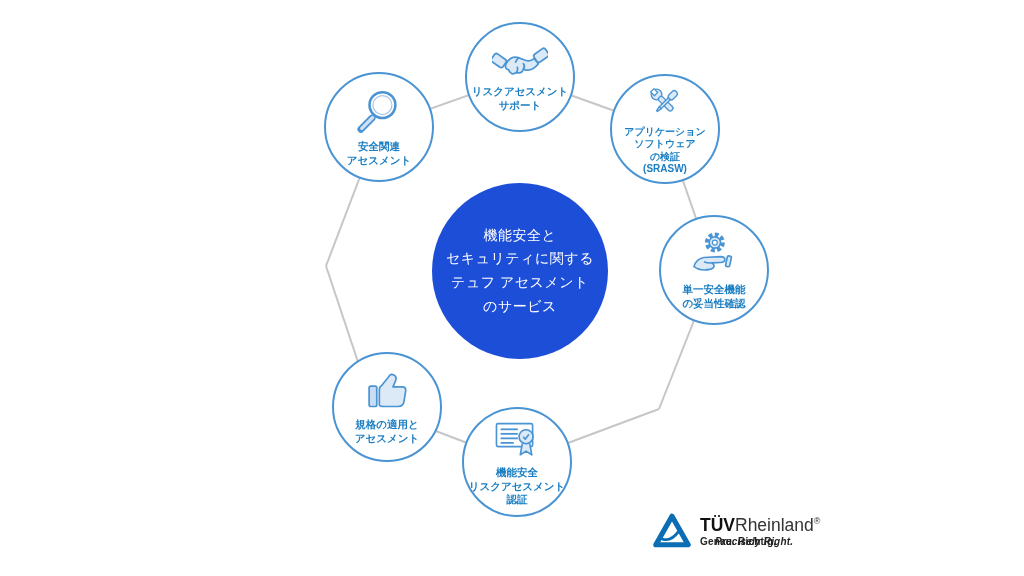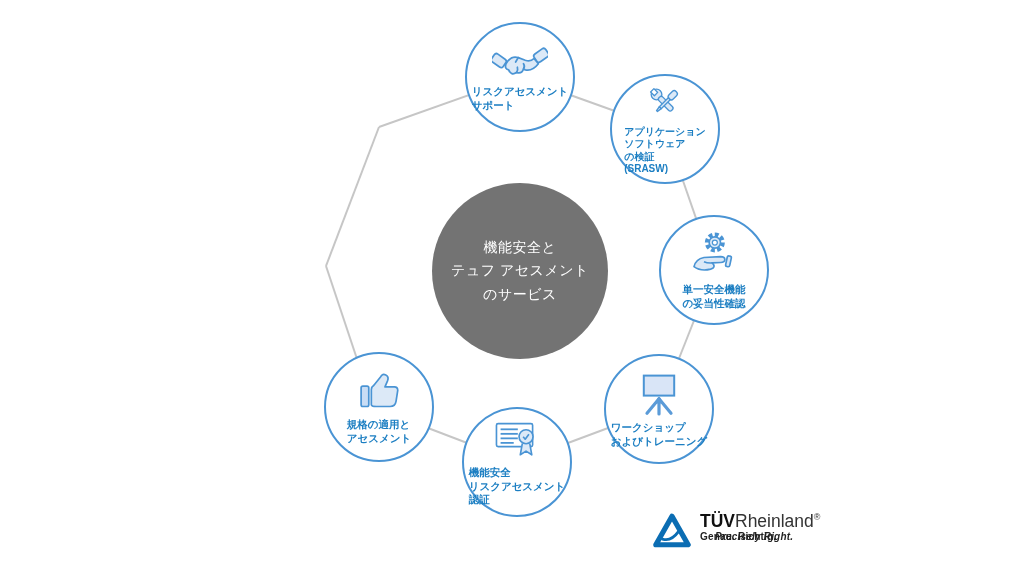--- a/index.html
+++ b/index.html
@@ -1,37 +1,37 @@
 <!DOCTYPE html>
 <html><head>
 <meta charset="utf-8">
 <style>
   html,body{margin:0;padding:0;background:#fff;}
   .canvas{position:relative;width:1024px;height:576px;background:#fff;overflow:hidden;
           font-family:"Liberation Sans",sans-serif;}
   .connectors{position:absolute;left:0;top:0;z-index:0;}
   .center-circle{position:absolute;left:432px;top:183px;width:176px;height:176px;border-radius:50%;
-          background:#737373;z-index:1;display:flex;flex-direction:column;align-items:center;justify-content:center;
+          background:#1d4ed8;z-index:1;display:flex;flex-direction:column;align-items:center;justify-content:center;
           color:#fff;font-size:14px;line-height:1.68;letter-spacing:.5px;text-align:center;}
   .node{position:absolute;width:110px;height:110px;border-radius:50%;background:#fff;
           border:2px solid #4a94d4;box-sizing:border-box;z-index:2;
           display:flex;flex-direction:column;align-items:center;justify-content:center;}
   .node .icon{display:block;margin-bottom:3px;}
   .node .icon svg{display:block;}
-  .label{font-weight:bold;font-size:10.5px;line-height:1.3;color:#1b7ec2;text-align:left;}
+  .label{font-weight:bold;font-size:10.5px;line-height:1.3;color:#1b7ec2;text-align:center;}
   .lines-4 .label{font-size:10px;line-height:1.25;}
   .n0{left:465px;top:22px}
   .n1{left:610px;top:74px}
   .n2{left:659px;top:215px}
   .n3{left:604px;top:354px}
   .n4{left:462px;top:407px}
-  .n5{left:324px;top:352px}
+  .n5{left:332px;top:352px}
   .n6{left:271px;top:211px}
   .n7{left:324px;top:72px}
-  .logo{position:absolute;left:653px;top:512px;display:flex;align-items:flex-start;gap:9px;z-index:3;}
+  .logo{position:absolute;left:653px;top:512px;display:flex;align-items:center;gap:9px;z-index:3;}
   .logo-text{display:flex;flex-direction:column;}
   .brand{font-size:17.5px;color:#333;line-height:1.1;white-space:nowrap;}
   .brand .b{font-weight:bold;color:#101010;}
   .brand sup{font-size:9px;color:#333;}
   .tagline{position:relative;height:13px;margin-top:0;}
   .tagline span{position:absolute;left:0;top:0;font-size:10px;font-weight:600;color:#222;white-space:nowrap;letter-spacing:.2px;}
   .tagline .t2{left:15px;font-style:italic;}
 </style>
 </head>
 <body>
@@ -46,20 +46,21 @@
       <line x1="659" y1="409" x2="517" y2="462"></line>
       <line x1="517" y1="462" x2="373" y2="407"></line>
       <line x1="373" y1="407" x2="326" y2="266"></line>
       <line x1="326" y1="266" x2="379" y2="127"></line>
       <line x1="379" y1="127" x2="520" y2="77"></line>
     </g>
   </svg>
 
   <div class="center-circle">
     <div>機能安全と</div>
+    <div>セキュリティに関する</div>
     <div>テュフ アセスメント</div>
     <div>のサービス</div>
   </div>
 
   <div class="node n0 lines-2">
     <span class="icon">
       <svg width="56" height="40" viewBox="0 0 64 44">
         <g fill="#dce9f7" stroke="#4a94d4" stroke-width="2" stroke-linecap="round" stroke-linejoin="round">
           <rect x="0" y="15" width="16" height="11" rx="3" transform="rotate(35 8 20)"></rect>
           <rect x="48" y="9" width="16" height="11" rx="3" transform="rotate(-35 56 14)"></rect>
@@ -113,37 +114,20 @@
           <rect x="45" y="31" width="5" height="13" rx="2" transform="rotate(12 47 37)"></rect>
         </g>
       </svg>
     </span>
     <div class="label">
       <div>単一安全機能</div>
       <div>の妥当性確認</div>
     </div>
   </div>
 
-  <div class="node n3 lines-2">
-    <span class="icon">
-      <svg width="48" height="48" viewBox="0 0 60 60">
-        <rect x="11" y="7" width="38" height="25" fill="#d9e5f7" stroke="#4a94d4" stroke-width="2.5"></rect>
-        <g stroke="#5b9bd8" stroke-width="4" stroke-linecap="round">
-          <line x1="30" y1="36" x2="15" y2="54"></line>
-          <line x1="30" y1="36" x2="45" y2="54"></line>
-          <line x1="30" y1="42" x2="30" y2="55"></line>
-        </g>
-        <path d="M30 33 L24 42 H36 Z" fill="#5b9bd8"></path>
-      </svg>
-    </span>
-    <div class="label">
-      <div>ワークショップ</div>
-      <div>およびトレーニング</div>
-    </div>
-  </div>
 
   <div class="node n4 lines-3">
     <span class="icon">
       <svg width="50" height="46" viewBox="0 0 60 56">
         <g stroke="#4a94d4" stroke-width="2" stroke-linejoin="round">
           <rect x="5" y="8" width="44" height="28" rx="2" fill="#fff"></rect>
           <g stroke-width="2.2">
             <line x1="10" y1="15" x2="31" y2="15"></line>
             <line x1="10" y1="20.5" x2="31" y2="20.5"></line>
             <line x1="10" y1="26" x2="31" y2="26"></line>
@@ -171,20 +155,34 @@
         </g>
       </svg>
     </span>
     <div class="label">
       <div>規格の適用と</div>
       <div>アセスメント</div>
     </div>
   </div>
 
 
+  <div class="node n7 lines-2">
+    <span class="icon">
+      <svg width="52" height="50" viewBox="0 0 60 58">
+        <line x1="22" y1="36" x2="9" y2="49" stroke="#4a94d4" stroke-width="8" stroke-linecap="round"></line>
+        <line x1="22.5" y1="35.5" x2="10" y2="48" stroke="#cfe0f5" stroke-width="4" stroke-linecap="round"></line>
+        <circle cx="34" cy="21" r="15" fill="#fff" stroke="#4a94d4" stroke-width="3"></circle>
+        <circle cx="34" cy="21" r="11" fill="none" stroke="#a9c9ec" stroke-width="1.5"></circle>
+      </svg>
+    </span>
+    <div class="label">
+      <div>安全関連</div>
+      <div>アセスメント</div>
+    </div>
+  </div>
 
   <div class="logo">
     <span class="logo-mark">
       <svg width="38" height="37" viewBox="0 0 40 38">
         <path d="M20 4 L37 34 H3 Z" fill="none" stroke="#0b6db3" stroke-width="5.5" stroke-linejoin="round"></path>
         <path d="M10 28 Q19 31 27 20" fill="none" stroke="#0b6db3" stroke-width="3" stroke-linecap="round"></path>
       </svg>
     </span>
     <div class="logo-text">
       <div class="brand">

